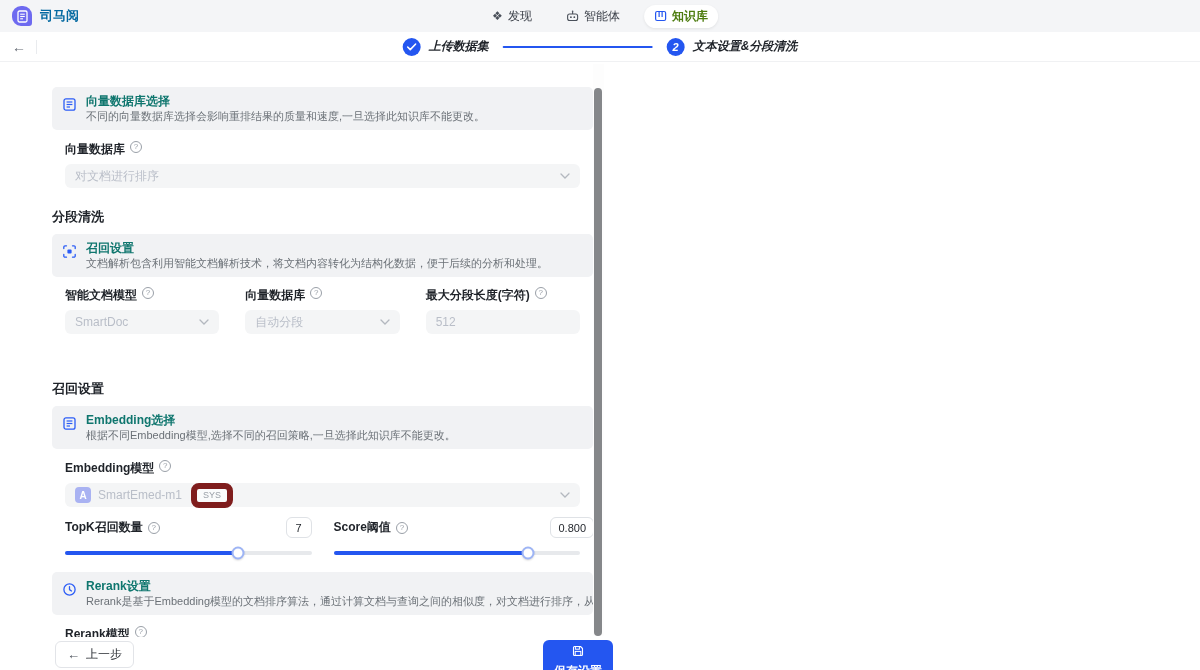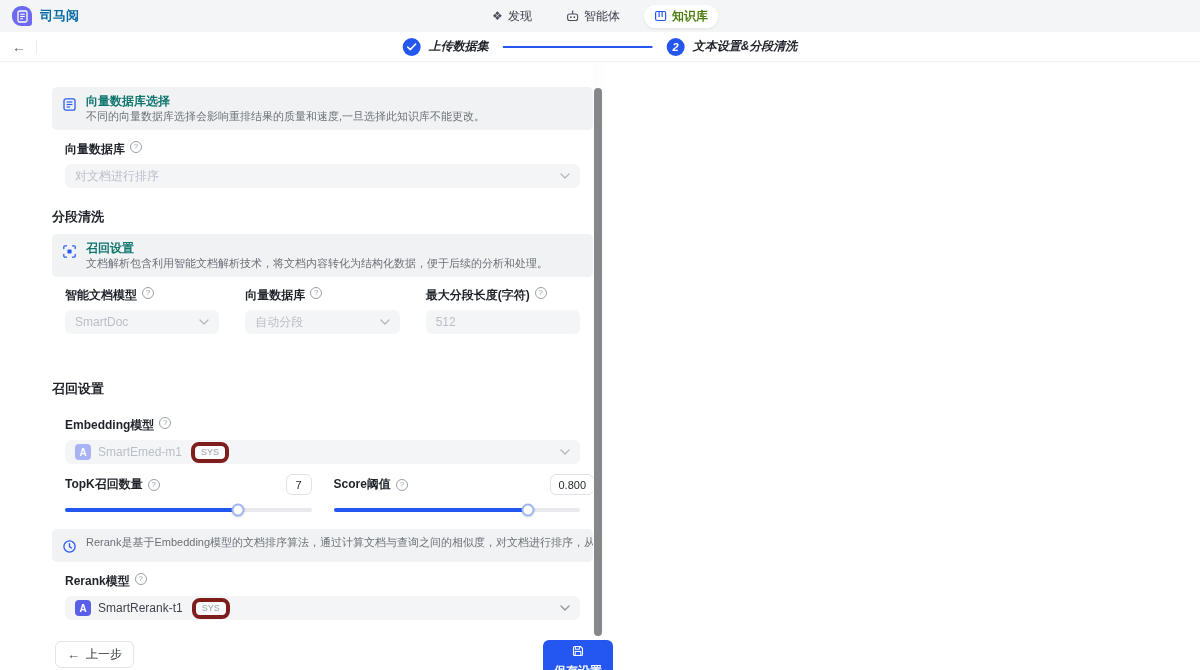--- a/index.html
+++ b/index.html
@@ -37,21 +37,21 @@
 
   .field-pad { padding:0 13px; }
   .label-row { display:flex; align-items:flex-start; gap:5px; margin:11px 0 6px; font-size:12px; font-weight:700; color:#1f2329; }
   .help { width:12px; height:12px; border:1px solid #9aa0a8; border-radius:50%; color:#9aa0a8; font-size:8px; line-height:1; display:inline-flex; align-items:center; justify-content:center; font-weight:400; cursor:pointer; flex:none; }
   .select, .input-box { height:24px; background:#f4f5f6; border-radius:6px; display:flex; align-items:center; padding:0 10px; font-size:12px; color:#b9bec8; }
   .select .chev { margin-left:auto; display:flex; color:#b3b8bf; }
   .select.enabled { color:#40454d; }
   .select.enabled .chev { color:#8f959e; }
   .badge-a { width:16px; height:16px; border-radius:4px; background:#a9b2f2; color:#fff; font-size:10px; font-weight:700; display:flex; align-items:center; justify-content:center; margin-right:7px; flex:none; }
   .badge-a.dark { background:#5a5ee8; }
-  .tag { border:4px solid #7f1d1d; border-radius:8px; padding:0 6px; font-size:9px; color:#9aa0a8; margin-left:9px; line-height:13px; background:#fafbfc; }
+  .tag { border:6px solid #7f1d1d; border-radius:8px; padding:0 6px; font-size:9px; color:#9aa0a8; margin-left:9px; line-height:13px; background:#fafbfc; }
 
   .section-heading { font-size:13px; font-weight:700; color:#1f2329; }
   .cols3 { display:flex; gap:26px; padding:0 13px; }
   .col { flex:1; min-width:0; }
   .col .label-row { margin-top:10px; }
 
   .slider-row { display:flex; gap:22px; padding:0 13px; margin-top:10px;text-align:center; }
   .slider-col { flex:1; min-width:0; }
   .slider-head { display:flex; align-items:center; gap:5px; font-size:12px; font-weight:700; }
   .val-box { margin-left:auto; height:21px; min-width:26px; padding:0 7px; border:1px solid #dfe2e6; border-radius:6px; background:#fff; font-size:11px; font-weight:400; color:#1f2329; display:flex; align-items:center; justify-content:center; }
@@ -220,20 +220,34 @@
         <div class="input-box">
           <span>512</span>
         </div>
       </div>
     </div>
 
     <div class="gap46"></div>
     <div class="section-heading">召回设置</div>
     <div class="gap8"></div>
 
+    <div class="banner">
+      <span class="banner-icon">
+        <svg width="15" height="15" viewBox="0 0 15 15">
+            <rect x="2" y="1.8" width="11" height="11.4" rx="2" fill="none" stroke="currentColor" stroke-width="1.3"></rect>
+            <line x1="4.6" y1="5" x2="10.4" y2="5" stroke="currentColor" stroke-width="1.2"></line>
+            <line x1="4.6" y1="7.5" x2="10.4" y2="7.5" stroke="currentColor" stroke-width="1.2"></line>
+            <line x1="4.6" y1="10" x2="8" y2="10" stroke="currentColor" stroke-width="1.2"></line>
+          </svg>
+      </span>
+      <div>
+        <div class="banner-title">Embedding选择</div>
+        <div class="banner-desc">根据不同Embedding模型,选择不同的召回策略,一旦选择此知识库不能更改。</div>
+      </div>
+    </div>
     <div class="field-pad">
       <div class="label-row">
         <span>Embedding模型</span>
         <span class="help">?</span>
       </div>
       <div class="select">
         <span class="badge-a">A</span>
         <span>SmartEmed-m1</span>
         <span class="tag">SYS</span>
         <span class="chev">
@@ -273,20 +287,21 @@
     <div class="gap12"></div>
 
     <div class="banner">
       <span class="banner-icon">
         <svg width="15" height="15" viewBox="0 0 15 15">
             <circle cx="7.5" cy="7.5" r="5.6" fill="none" stroke="currentColor" stroke-width="1.3"></circle>
             <path d="M7.5 4.6v3l2 1.4" fill="none" stroke="currentColor" stroke-width="1.3" stroke-linecap="round" stroke-linejoin="round"></path>
           </svg>
       </span>
       <div>
+        <div class="banner-title">Rerank设置</div>
         <div class="banner-desc">Rerank是基于Embedding模型的文档排序算法，通过计算文档与查询之间的相似度，对文档进行排序，从而提高检索结果的准确性和相关性。</div>
       </div>
     </div>
     <div class="field-pad">
       <div class="label-row">
         <span>Rerank模型</span>
         <span class="help">?</span>
       </div>
       <div class="select enabled">
         <span class="badge-a dark">A</span>

